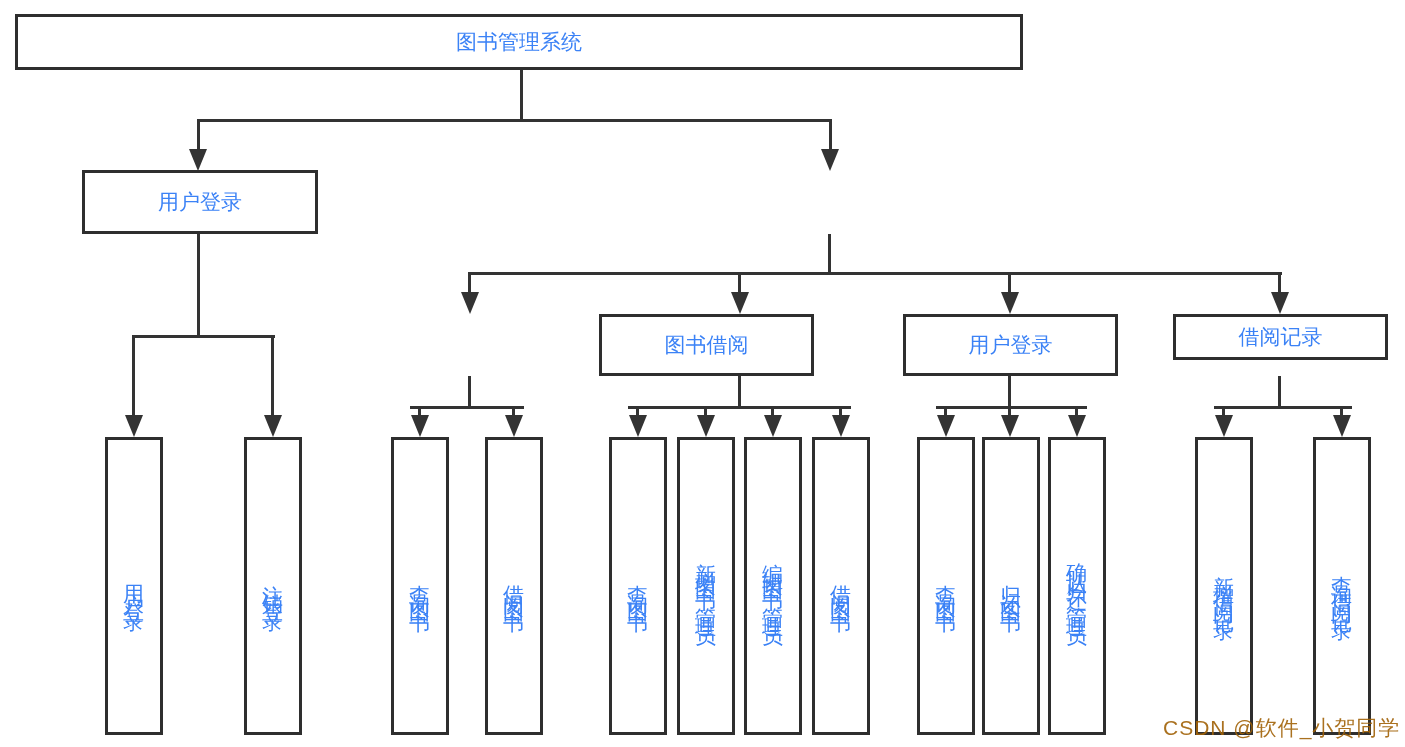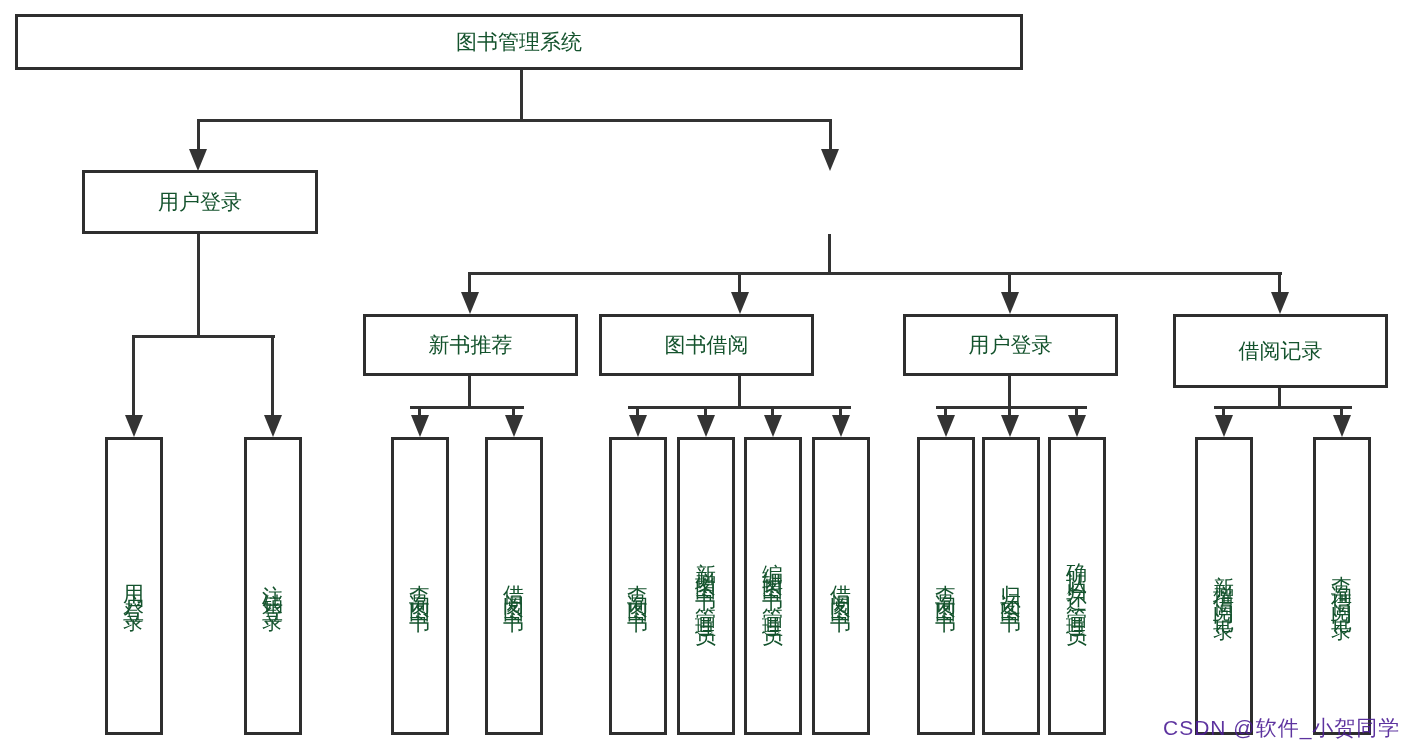--- a/index.html
+++ b/index.html
@@ -8,21 +8,21 @@
     width:1405px;height:747px;
     background:#ffffff;
     overflow:hidden;
     font-family:"Liberation Sans","DejaVu Sans",sans-serif;
   }
   .box{
     position:absolute;
     box-sizing:border-box;
     border:3px solid #2e2e2e;
     background:#ffffff;
-    color:#14532d;
+    color:#3b82f6;
     font-size:21px;
     display:flex;
     align-items:center;
     justify-content:center;
     z-index:2;
     white-space:nowrap;
   }
   .box.v{
     writing-mode:vertical-lr;
     text-orientation:mixed;
@@ -35,21 +35,21 @@
   .ah{
     position:absolute;width:0;height:0;z-index:3;
     border-left:9px solid transparent;
     border-right:9px solid transparent;
     border-top:22px solid #333333;
   }
   .watermark{
     position:absolute;
     left:1163px;top:714px;
     font-size:21px;
-    color:#4c1d95;
+    color:#a16207;
     opacity:0.9;
     z-index:9;
     white-space:nowrap;
     letter-spacing:1px;
   }
 </style>
 </head>
 <body>
 
 <div id="canvas">
@@ -111,27 +111,26 @@
   <div class="vl" style="left:1222px;top:406px;height:12px"></div>
   <div class="ah" style="left:1215px;top:415px"></div>
   <div class="vl" style="left:1340px;top:406px;height:12px"></div>
   <div class="ah" style="left:1333px;top:415px"></div>
 
   <div class="box" style="left:15px;top:14px;width:1008px;height:56px">图书管理系统</div>
 
   <div class="box" style="left:82px;top:170px;width:236px;height:64px">用户登录</div>
 
 
-  <div class="box" style="left:363px;top:314px;width:215px;height:62px">新书推荐</div>
 
   <div class="box" style="left:599px;top:314px;width:215px;height:62px">图书借阅</div>
 
   <div class="box" style="left:903px;top:314px;width:215px;height:62px">用户登录</div>
 
-  <div class="box" style="left:1173px;top:314px;width:215px;height:74px">借阅记录</div>
+  <div class="box" style="left:1173px;top:314px;width:215px;height:46px">借阅记录</div>
 
   <div class="box v" style="left:105px;top:437px;width:58px;height:298px">用户登录</div>
   <div class="box v" style="left:244px;top:437px;width:58px;height:298px">注销登录</div>
 
   <div class="box v" style="left:391px;top:437px;width:58px;height:298px">查询图书</div>
   <div class="box v" style="left:485px;top:437px;width:58px;height:298px">借阅图书</div>
 
   <div class="box v" style="left:609px;top:437px;width:58px;height:298px">查询图书</div>
   <div class="box v" style="left:677px;top:437px;width:58px;height:298px">新增图书（管理员）</div>
   <div class="box v" style="left:744px;top:437px;width:58px;height:298px">编辑图书（管理员）</div>

